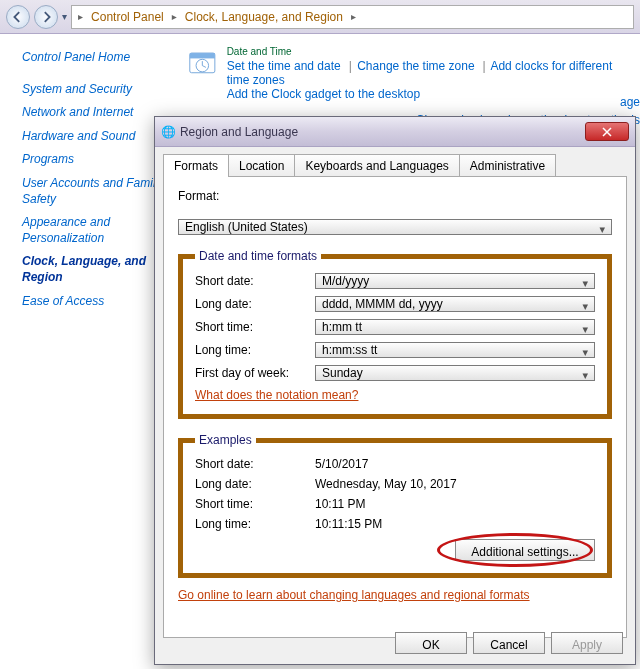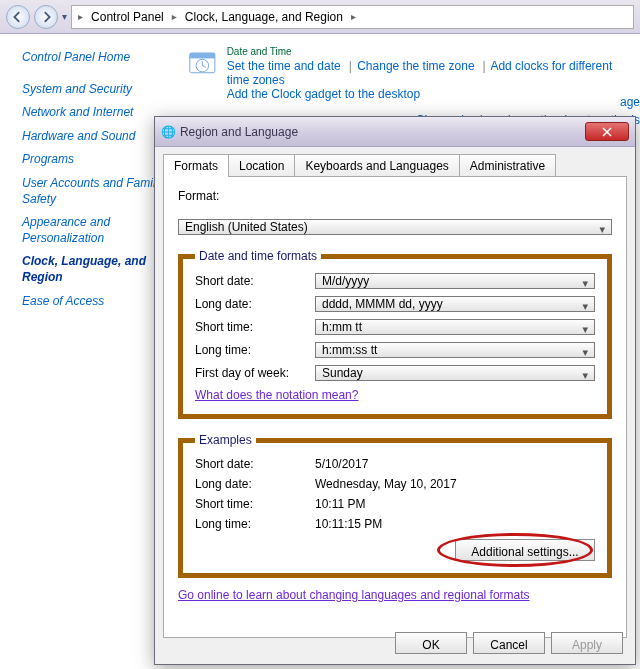--- a/index.html
+++ b/index.html
@@ -3,21 +3,21 @@
 <meta charset="utf-8">
 <style>
 * { box-sizing: border-box; margin: 0; padding: 0; font-family: "Segoe UI", Tahoma, sans-serif; font-size: 12px; }
 body { width: 640px; height: 669px; background: #fff; overflow: hidden; position: relative; }
 
 
 .toolbar { height: 34px; background: linear-gradient(#e9e6ef,#d9d5e6); border-bottom: 1px solid #b0a8c8; display:flex; align-items:center; padding:0 6px; gap:4px;}
 .tb-btn { width:24px; height:24px; border-radius:50%; background:radial-gradient(#fbfcff,#c9d9ec); border:1px solid #9aacc5; display:flex; align-items:center; justify-content:center; color:#45597a;}
 .tb-btn svg{width:12px;height:12px;}
 .breadcrumb { flex:1; height:24px; background:#fff; border:1px solid #adadad; display:flex; align-items:center; padding:0 4px; gap:2px;}
-.bc-seg{ color:#000000; padding:2px 4px;}
+.bc-seg{ color:#a16207; padding:2px 4px;}
 .bc-arrow{ color:#666; font-size:10px; padding:0 2px;}
 
 
 .main { display:flex; height:635px;}
 .sidebar { width:180px; padding:16px 10px 0 22px; }
 .sidebar a{ display:block; color:#0066cc; text-decoration:none; margin-bottom:8px; line-height:1.3;font-style:italic; }
 .sidebar a.current{ color:#003399; font-weight:bold;}
 .content { flex:1; padding:12px 8px; }
 .dt-row{display:flex; gap:10px;}
 .dt-icon{width:32px;height:32px;}
@@ -37,21 +37,21 @@
 .lbl{ margin-bottom:16px;}
 .combo{ width:100%; height:16px; border:1px solid #7a7a7a; background:linear-gradient(#fdfdfd,#e3e3e3); display:flex; align-items:center; padding:0 6px; position:relative;}
 .combo::after{ content:"▾"; position:absolute; right:6px; top:3px; color:#555; font-size:11px;}
 fieldset{ border:5px solid #a16207; margin-top:14px; padding:10px 12px 12px 12px;}
 legend{ padding:0 4px; color:#1a1a6a;}
 .frow{ display:flex; align-items:center; margin-bottom:7px;}
 .frow .fl{ width:120px;}
 .frow .combo{ flex:1;}
 .erow{ display:flex; margin-bottom:6px;}
 .erow .fl{ width:120px;}
-.link{ color:#6d28d9; text-decoration:underline; cursor:pointer;text-align:center;}
+.link{ color:#c2410c; text-decoration:underline; cursor:pointer;text-align:center;}
 .addl-wrap{ text-align:right; margin-top:8px; position:relative;}
 .btn{ height:22px; border:1px solid #8a8a8a; background:linear-gradient(#fdfdfd,#e4e4e4); padding:5px 14px; min-width:72px;}
 .btn:disabled{ color:#9a9a9a;}
 .redring{ position:absolute; right:2px; top:-6px; width:156px; height:34px; border:3px solid #c41515; border-radius:50%/50%; pointer-events:none;}
 .bottom-link{ margin-top:10px;}
 .dlg-buttons{ position:absolute; right:12px; bottom:10px; display:flex; gap:6px;}
 .bg-link{ position:absolute; right:0; top:95px; color:#0066cc; display:flex; flex-direction:column; align-items:flex-end; gap:4px;}
 </style>
 </head>
 <body>

